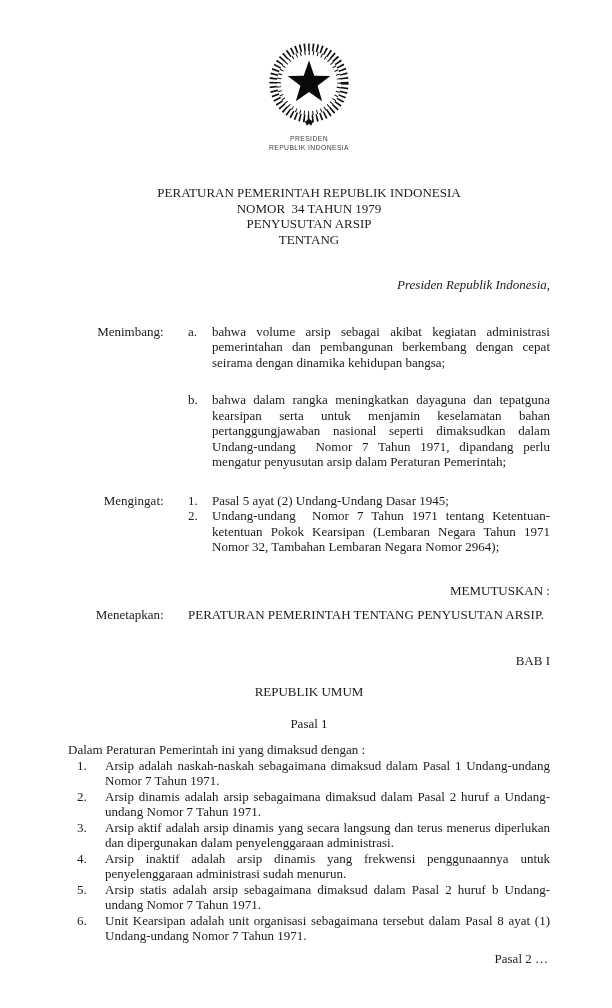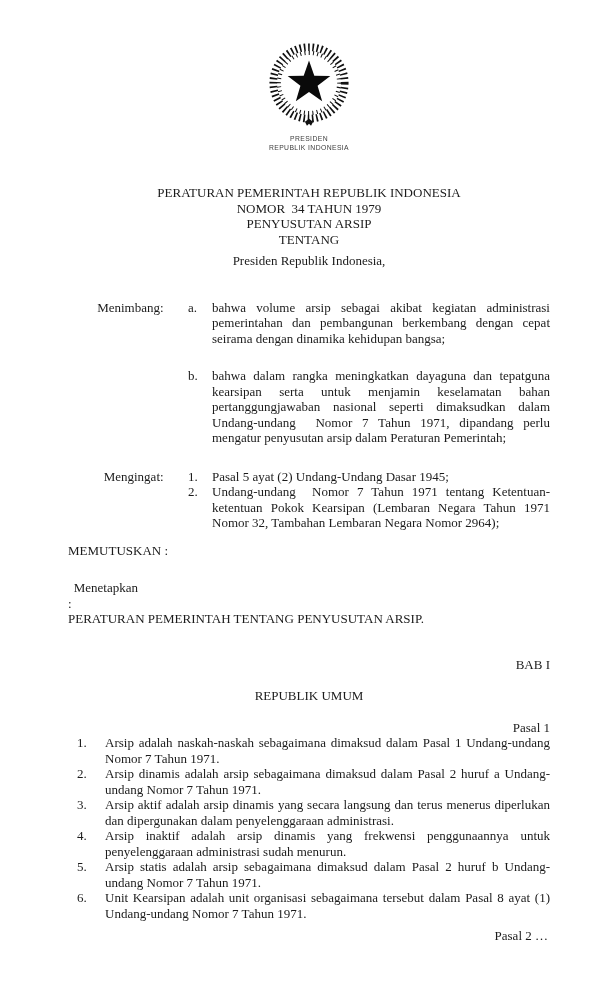--- a/index.html
+++ b/index.html
@@ -15,38 +15,38 @@
     box-sizing:border-box;
     padding:36px 62px 0 68px;
   }
   .letterhead{text-align:center;}
   .emblem{display:block;margin:0 auto;}
   .org1,.org2{
     font-family:"Liberation Sans","DejaVu Sans",sans-serif;
     font-size:6.8px;line-height:9px;color:#3c3c3c;letter-spacing:.4px;
   }
   .title-block{text-align:center;margin-top:33px;}
-  .salutation{text-align:center;margin-top:6px;}
+  .salutation{text-align:right;margin-top:30px;font-style:italic;}
   .hang{display:flex;align-items:flex-start;}
   .hang .sp{width:22px;flex:none;}
   .hang .lbl{width:70px;flex:none;text-align:right;}
   .hang .col{width:28px;flex:none;text-align:left;}
   .hang .body{flex:1;min-width:0;}
   .hitem{display:flex;align-items:flex-start;}
   .hitem .mk{width:24px;flex:none;}
   .hitem .tx{flex:1;text-align:justify;}
   .gap-item{margin-top:22px;}
   .menimbang{margin-top:31px;}
   .mengingat{margin-top:23px;}
-  .memutuskan{text-align:left;margin-top:12px;font-family:Liberation Serif, serif;}
-  .menetapkan{margin-top:22px;flex-direction:column;}
+  .memutuskan{text-align:right;margin-top:28px;font-family:Liberation Serif, serif;}
+  .menetapkan{margin-top:9px;}
   .menetapkan .decree{white-space:nowrap;}
   .bab-number{text-align:right;margin-top:30px;}
   .bab-title{text-align:center;margin-top:16px;}
-  .pasal-head{text-align:right;margin-top:16px;}
+  .pasal-head{text-align:center;margin-top:16px;}
   .pasal-intro{margin-top:11px;}
   .nlist{margin-top:0;}
   .nitem{display:flex;align-items:flex-start;}
   .nitem .mk{width:37px;flex:none;padding-left:9px;box-sizing:border-box;}
   .nitem .tx{flex:1;text-align:justify;}
   .catchword{text-align:right;margin-top:7px;padding-right:2px;}
 </style>
 </head>
 <body>
 
@@ -109,20 +109,21 @@
     <div class="sp"></div>
     <div class="lbl">Menetapkan</div>
     <div class="col">:</div>
     <div class="body decree">PERATURAN PEMERINTAH TENTANG PENYUSUTAN ARSIP.</div>
   </div>
 
   <div class="bab-number">BAB I</div>
   <div class="bab-title">REPUBLIK UMUM</div>
   <div class="pasal-head">Pasal 1</div>
 
+  <div class="pasal-intro">Dalam Peraturan Pemerintah ini yang dimaksud dengan :</div>
   <div class="nlist">
     <div class="nitem">
       <div class="mk">1.</div>
       <div class="tx">Arsip adalah naskah-naskah sebagaimana dimaksud dalam Pasal 1 Undang-undang Nomor 7 Tahun 1971.</div>
     </div>
     <div class="nitem">
       <div class="mk">2.</div>
       <div class="tx">Arsip dinamis adalah arsip sebagaimana dimaksud dalam Pasal 2 huruf a Undang-undang Nomor 7 Tahun 1971.</div>
     </div>
     <div class="nitem">

